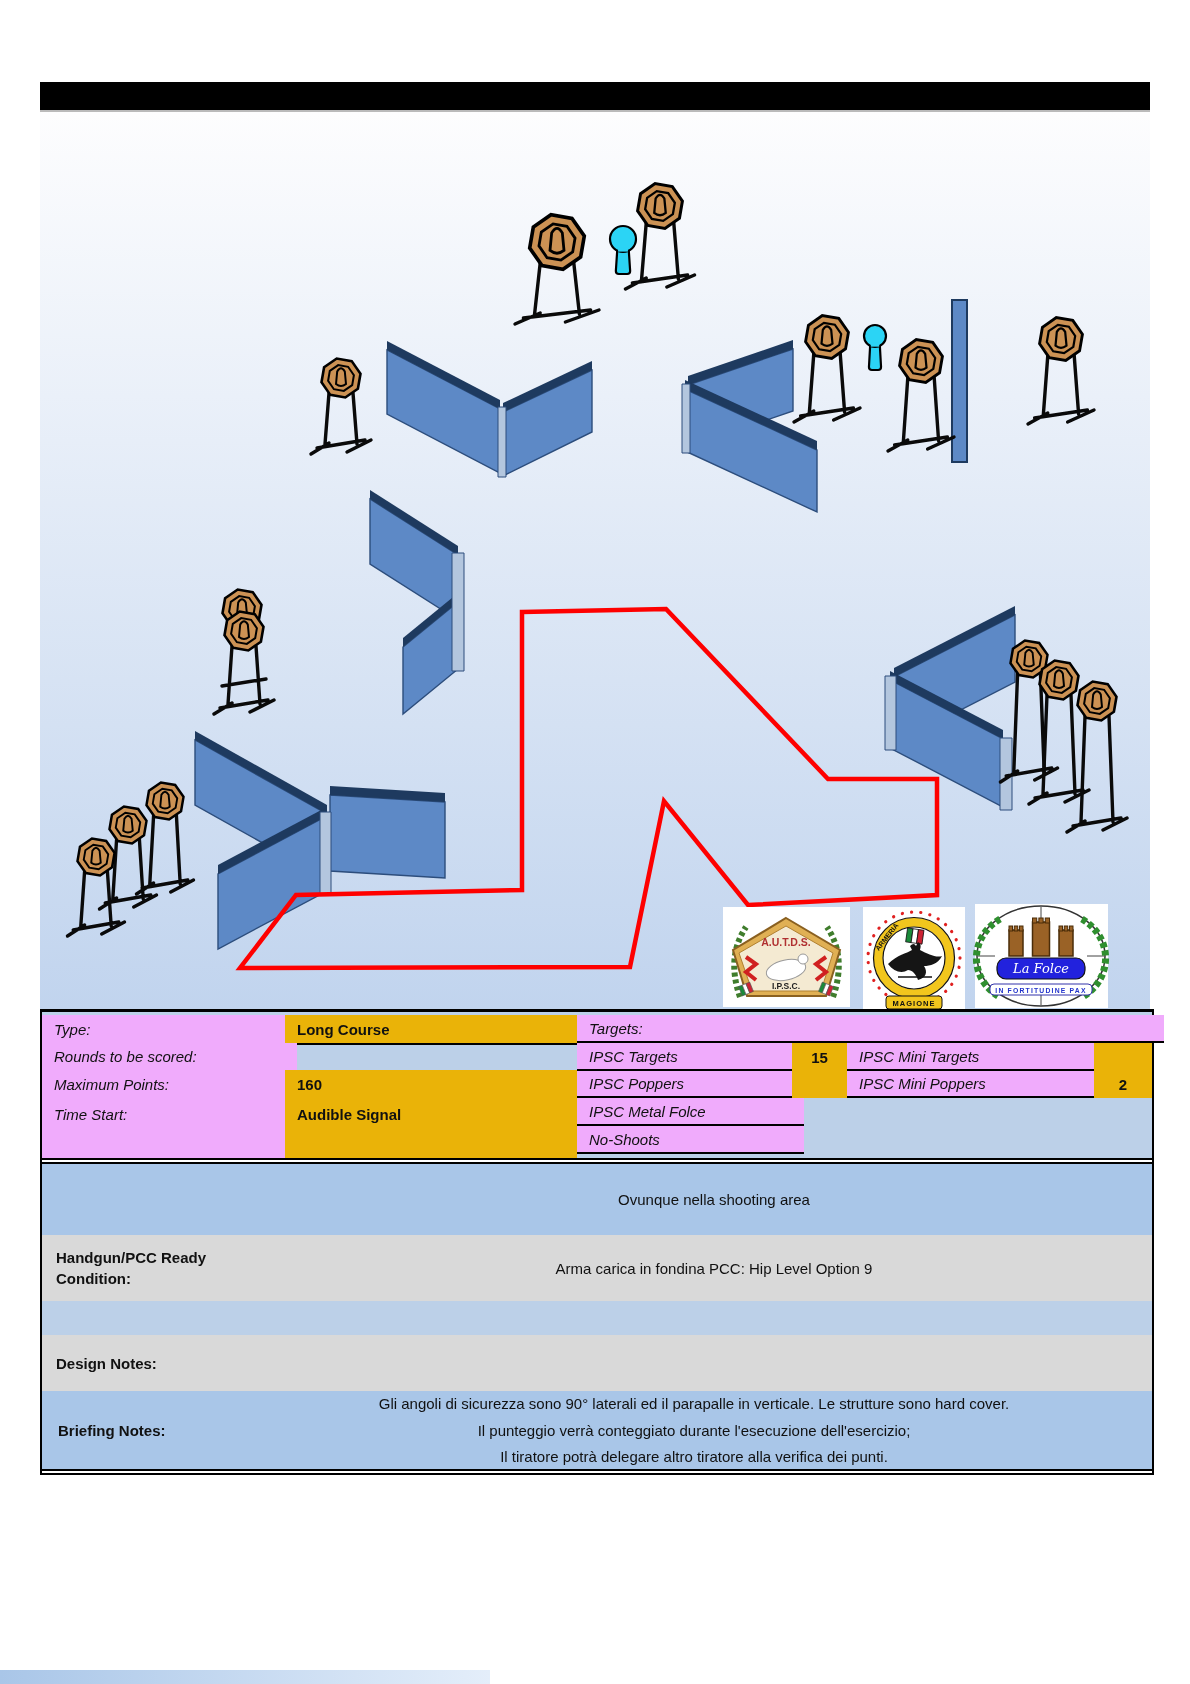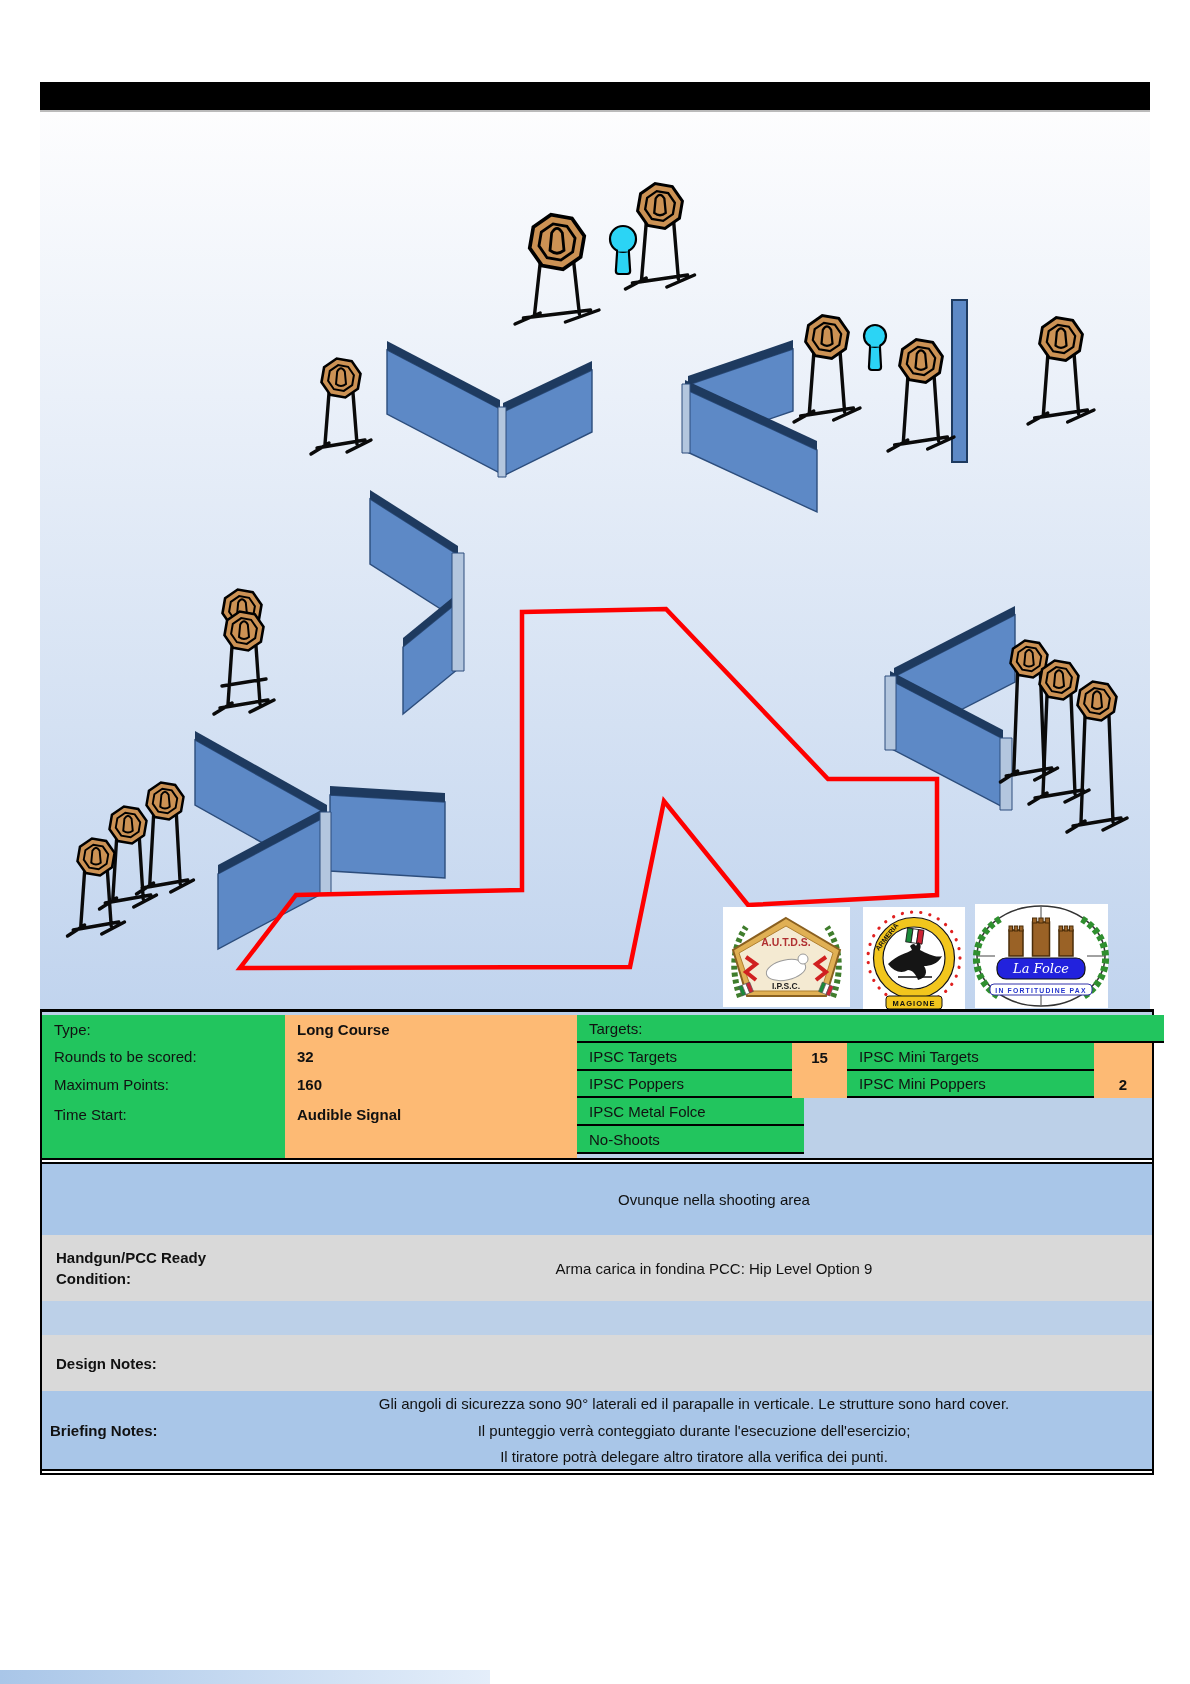--- a/index.html
+++ b/index.html
@@ -8,22 +8,22 @@
   .topbar{position:absolute;left:40px;top:82px;width:1110px;height:28px;background:#000;
           box-shadow:0 3px 0 rgba(130,130,130,.55);}
   .diagram{position:absolute;left:40px;top:112px;width:1110px;height:897px;}
   .diagram svg{display:block;width:1110px;height:897px;}
 
   .tables{position:absolute;left:40px;top:1009px;width:1110px;height:463px;
           background:#bcd0e8;border-left:2px solid #000;border-right:2px solid #000;
           border-top:3px solid #000;font-size:15px;}
   .row{position:absolute;left:0;}
   .cell{position:absolute;top:0;bottom:0;display:flex;align-items:center;}
-  .gray{background:#22c55e;}
-  .blue{background:#fdba74;}
+  .gray{background:#f0abfc;font-style:italic;}
+  .blue{background:#eab308;}
   .pad{padding-left:12px;}
   .bold{font-weight:bold;}
   .bline{border-bottom:2px solid #000;}
   .center{justify-content:center;}
   .divider{position:absolute;left:0;width:100%;height:6px;
            background:linear-gradient(#000 0 2px,#fff 2px 4px,#000 4px 6px);}
   .sec{position:absolute;left:0;width:100%;}
   .sec-blue{background:#a9c6e8;}
   .sec-gray{background:#d9d9d9;}
   .sec-label{position:absolute;left:14px;top:0;bottom:0;width:210px;display:flex;
@@ -266,21 +266,20 @@
   </div>
 
   <div class="tables">
 
     <div class="row bline" style="top:3px;height:28px;width:535px">
       <div class="cell gray pad" style="left:0;width:243px">Type:</div>
       <div class="cell blue pad bold" style="left:243px;width:292px">Long Course</div>
     </div>
     <div class="row bline" style="top:31px;height:27px;width:535px">
       <div class="cell gray pad" style="left:0;width:243px">Rounds to be scored:</div>
-      <div class="cell blue pad bold" style="left:243px;width:292px">32</div>
     </div>
     <div class="row bline" style="top:58px;height:28px;width:535px">
       <div class="cell gray pad" style="left:0;width:243px">Maximum Points:</div>
       <div class="cell blue pad bold" style="left:243px;width:292px">160</div>
     </div>
     <div class="row bline" style="top:86px;height:33px;width:535px">
       <div class="cell gray pad" style="left:0;width:243px">Time Start:</div>
       <div class="cell blue pad bold" style="left:243px;width:292px">Audible Signal</div>
     </div>
     <div class="row" style="top:119px;height:27px;width:535px">
@@ -317,21 +316,21 @@
     </div>
     <div class="sec sec-gray" style="top:223px;height:66px">
       <div class="sec-label" style="width:190px">Handgun/PCC Ready Condition:</div>
       <div class="sec-value">Arma carica in fondina PCC: Hip Level Option 9</div>
     </div>
     <div class="sec sec-gray" style="top:323px;height:56px">
       <div class="sec-label">Design Notes:</div>
       <div class="sec-value"></div>
     </div>
     <div class="sec sec-blue" style="top:379px;height:78px">
-      <div class="sec-label" style="left:8px">Briefing Notes:</div>
+      <div class="sec-label" style="left:16px">Briefing Notes:</div>
       <div class="sec-lines">
         <div>Gli angoli di sicurezza sono 90° laterali ed il parapalle in verticale. Le strutture sono hard cover.</div>
         <div>Il punteggio verrà conteggiato durante l'esecuzione dell'esercizio;</div>
         <div>Il tiratore potrà delegare altro tiratore alla verifica dei punti.</div>
       </div>
     </div>
     <div class="divider" style="top:457px"></div>
   </div>
 
   <div class="sliver"></div>

